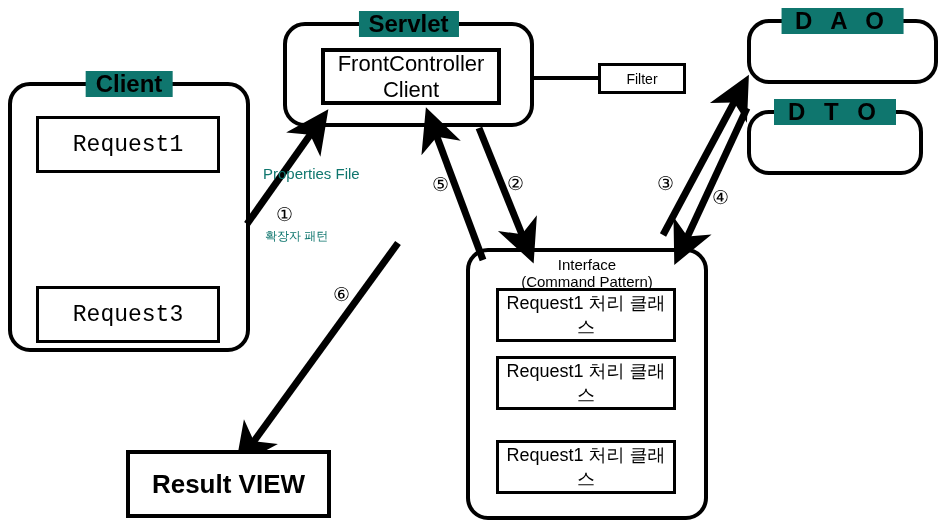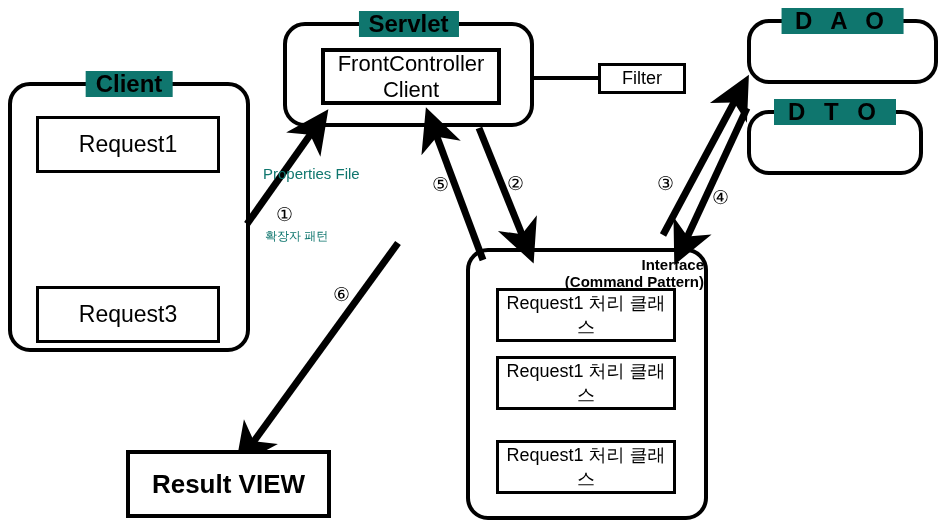--- a/index.html
+++ b/index.html
@@ -50,46 +50,46 @@
   .group-label.spaced {
     letter-spacing: 6px;
     padding: 0 14px;
   }
   
   .inner-label {
     position: absolute;
     top: 4px;
     left: 0;
     width: 100%;
-    text-align: right;
-    font-weight: bold;
+    text-align: center;
+    font-weight: normal;
     font-size: 15px;
     line-height: 17px;
     color: #000000;
   }
 
   
   .box {
     position: absolute;
     border: 3px solid #000000;
     background: #ffffff;
     box-sizing: border-box;
     display: flex;
     align-items: center;
     justify-content: center;
     text-align: center;
     color: #000000;
   }
-  .box.req { font-size: 23px; }
+  .box.req { font-size: 23px; font-family: Liberation Mono, monospace; }
   .box.front {
     font-size: 22px;
     line-height: 26px;
     border-width: 4px;
   }
-  .box.filter { font-size: 18px; border-width: 3px; }
+  .box.filter { font-size: 14px; border-width: 3px; }
   .box.handler { font-size: 18px; border-width: 3px; }
   .box.result { font-size: 26px; font-weight: bold; border-width: 4px; }
 
   
   .note {
     position: absolute;
     color: #0f766e;
     white-space: nowrap;
   }
   .note.big { font-size: 15px; }

